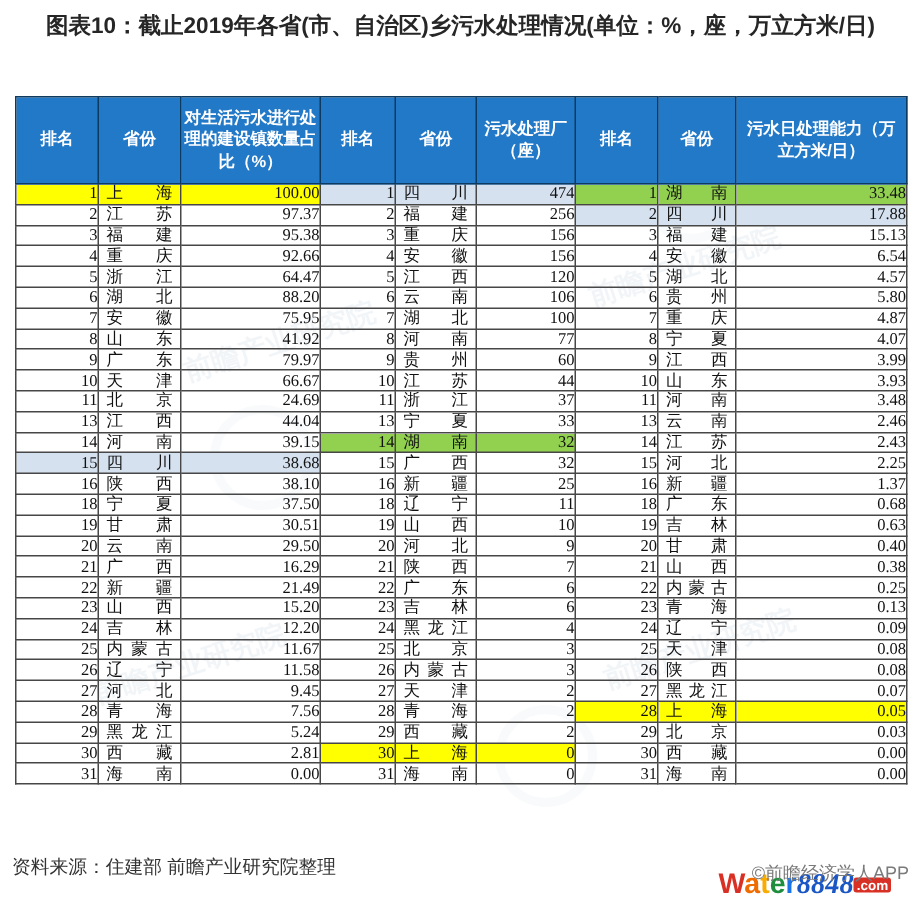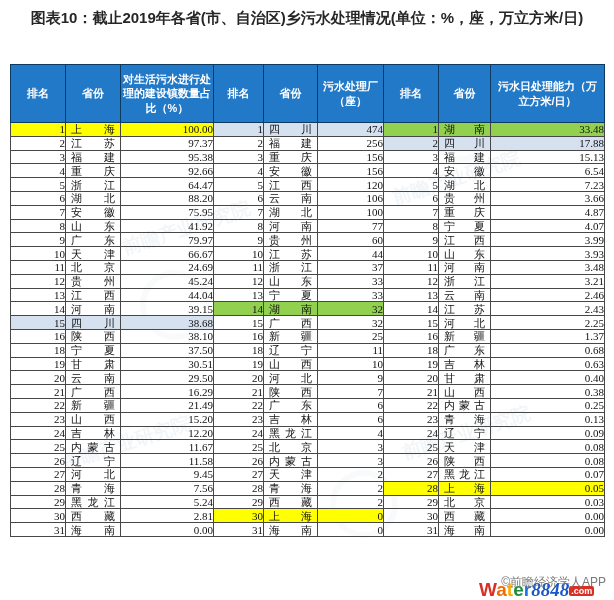--- a/index.html
+++ b/index.html
@@ -200,21 +200,21 @@
             </div>
           </td>
           <td class="c-val">120</td>
           <td class="c-rank">5</td>
           <td class="c-prov">
             <div class="pv">
               <span>湖</span>
               <span>北</span>
             </div>
           </td>
-          <td class="c-val">7.23</td>
+          <td class="c-val">4.57</td>
         </tr>
         <tr>
           <td class="c-rank">6</td>
           <td class="c-prov">
             <div class="pv">
               <span>湖</span>
               <span>北</span>
             </div>
           </td>
           <td class="c-val">88.20</td>
@@ -226,21 +226,21 @@
             </div>
           </td>
           <td class="c-val">106</td>
           <td class="c-rank">6</td>
           <td class="c-prov">
             <div class="pv">
               <span>贵</span>
               <span>州</span>
             </div>
           </td>
-          <td class="c-val">3.66</td>
+          <td class="c-val">5.80</td>
         </tr>
         <tr>
           <td class="c-rank">7</td>
           <td class="c-prov">
             <div class="pv">
               <span>安</span>
               <span>徽</span>
             </div>
           </td>
           <td class="c-val">75.95</td>
@@ -357,46 +357,20 @@
           </td>
           <td class="c-val">37</td>
           <td class="c-rank">11</td>
           <td class="c-prov">
             <div class="pv">
               <span>河</span>
               <span>南</span>
             </div>
           </td>
           <td class="c-val">3.48</td>
-        </tr>
-        <tr>
-          <td class="c-rank">12</td>
-          <td class="c-prov">
-            <div class="pv">
-              <span>贵</span>
-              <span>州</span>
-            </div>
-          </td>
-          <td class="c-val">45.24</td>
-          <td class="c-rank">12</td>
-          <td class="c-prov">
-            <div class="pv">
-              <span>山</span>
-              <span>东</span>
-            </div>
-          </td>
-          <td class="c-val">33</td>
-          <td class="c-rank">12</td>
-          <td class="c-prov">
-            <div class="pv">
-              <span>浙</span>
-              <span>江</span>
-            </div>
-          </td>
-          <td class="c-val">3.21</td>
         </tr>
         <tr>
           <td class="c-rank">13</td>
           <td class="c-prov">
             <div class="pv">
               <span>江</span>
               <span>西</span>
             </div>
           </td>
           <td class="c-val">44.04</td>
@@ -861,20 +835,21 @@
             <div class="pv">
               <span>海</span>
               <span>南</span>
             </div>
           </td>
           <td class="c-val">0.00</td>
         </tr>
       </tbody>
   </table>
 
+  <div class="source">资料来源：住建部 前瞻产业研究院整理</div>
 
   <div class="logo">
     <div class="brand-line">
       <span><span class="alpha" style="color: rgb(217, 48, 37);">W</span><span class="alpha" style="color: rgb(239, 108, 0);">a</span><span class="alpha" style="color: rgb(249, 171, 0);">t</span><span class="alpha" style="color: rgb(30, 142, 62);">e</span><span class="alpha" style="color: rgb(26, 115, 232);">r</span><span class="num" style="color: rgb(26, 87, 196);">8</span><span class="num" style="color: rgb(26, 87, 196);">8</span><span class="num" style="color: rgb(26, 87, 196);">4</span><span class="num" style="color: rgb(26, 87, 196);">8</span></span><span class="brand-dot">.com</span>
     </div>
   </div>
   <div class="copyright">©前瞻经济学人APP</div>
 
 </div>
 

